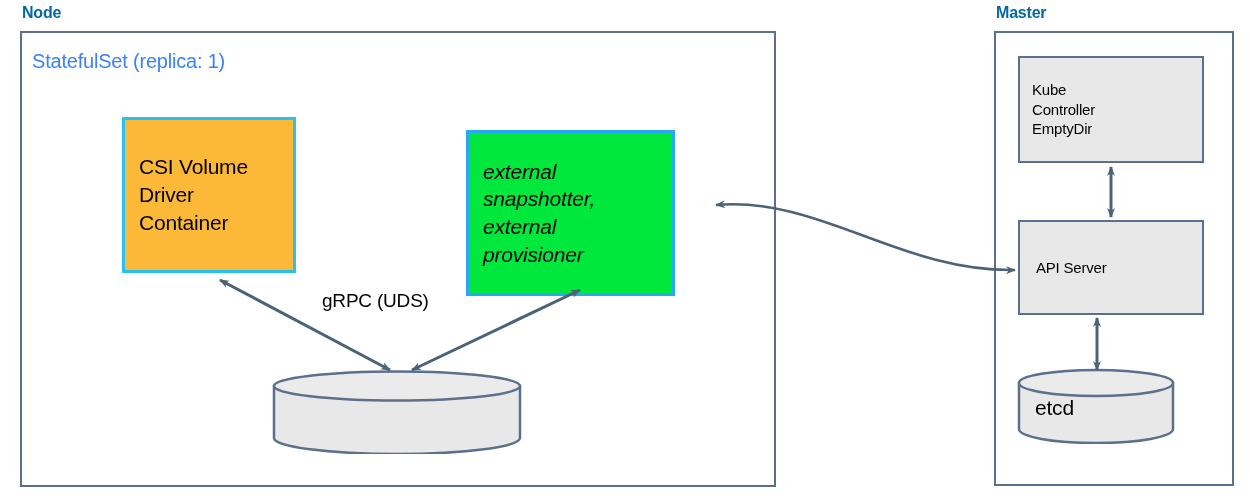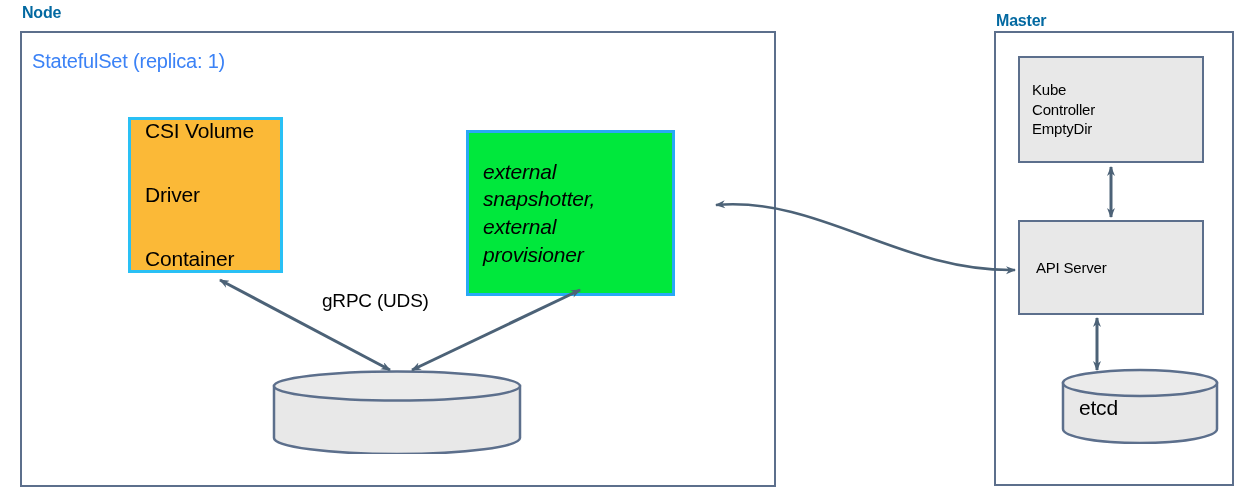--- a/index.html
+++ b/index.html
@@ -99,21 +99,21 @@
 <body>
 
 <div id="canvas">
 
   <div class="lbl-group" style="left:22px; top:4px;">Node</div>
 
   <div class="container-box" style="left:20px; top:31px; width:756px; height:456px;"></div>
 
   <div class="node-title" style="left:32px; top:50px;">StatefulSet (replica: 1)</div>
 
-  <div class="box orange" style="left:128px; top:117px; width:155px; height:156px;gap:36px;">
+  <div class="box orange" style="left:122px; top:117px; width:174px; height:156px;">
     <div class="line">CSI Volume</div>
     <div class="line">Driver</div>
     <div class="line">Container</div>
   </div>
 
   <div class="box green" style="left:466px; top:130px; width:209px; height:166px;font-style:italic;">
     <div class="line">external</div>
     <div class="line">snapshotter,</div>
     <div class="line">external</div>
     <div class="line">provisioner</div>
@@ -121,35 +121,35 @@
 
   <div class="cyl" style="left:272px; top:370px; width:250px; height:84px;">
     <svg width="250" height="84" viewBox="0 0 250 84">
       <path d="M2,16 L2,68 A123,16 0 0 0 248,68 L248,16 Z" fill="#e8e8e8" stroke="#5c6f8c" stroke-width="2.5"></path>
       <ellipse cx="125" cy="16" rx="123" ry="14.5" fill="#ebebeb" stroke="#5c6f8c" stroke-width="2.5"></ellipse>
     </svg>
   </div>
 
   <div class="edge-label" style="left:322px; top:290px;">gRPC (UDS)</div>
 
-  <div class="lbl-group" style="left:996px; top:12px;">Master</div>
+  <div class="lbl-group" style="left:996px; top:4px;">Master</div>
 
   <div class="container-box" style="left:994px; top:31px; width:240px; height:455px;"></div>
 
   <div class="box gray" style="left:1018px; top:56px; width:186px; height:107px; padding-left:12px;">
     <div class="line">Kube</div>
     <div class="line">Controller</div>
     <div class="line">EmptyDir</div>
   </div>
 
   <div class="box gray" style="left:1018px; top:220px; width:186px; height:95px; padding-left:16px;">
     <div class="line">API Server</div>
   </div>
 
-  <div class="cyl" style="left:1017px; top:368px; width:162px; height:76px;margin-left:44px;">
+  <div class="cyl" style="left:1017px; top:368px; width:162px; height:76px;">
     <svg width="158" height="76" viewBox="0 0 158 76">
       <path d="M2,15 L2,61 A77,14 0 0 0 156,61 L156,15 Z" fill="#e8e8e8" stroke="#5c6f8c" stroke-width="2.5"></path>
       <ellipse cx="79" cy="15" rx="77" ry="13" fill="#ebebeb" stroke="#5c6f8c" stroke-width="2.5"></ellipse>
     </svg>
     <div class="cyl-label" style="top:28px; text-align:left; padding-left:18px; font-size:21px;">etcd</div>
   </div>
 
   <svg class="overlay">
     <defs>
       <marker id="arrHead" markerWidth="11" markerHeight="11" refX="9" refY="4" orient="auto" markerUnits="userSpaceOnUse">

